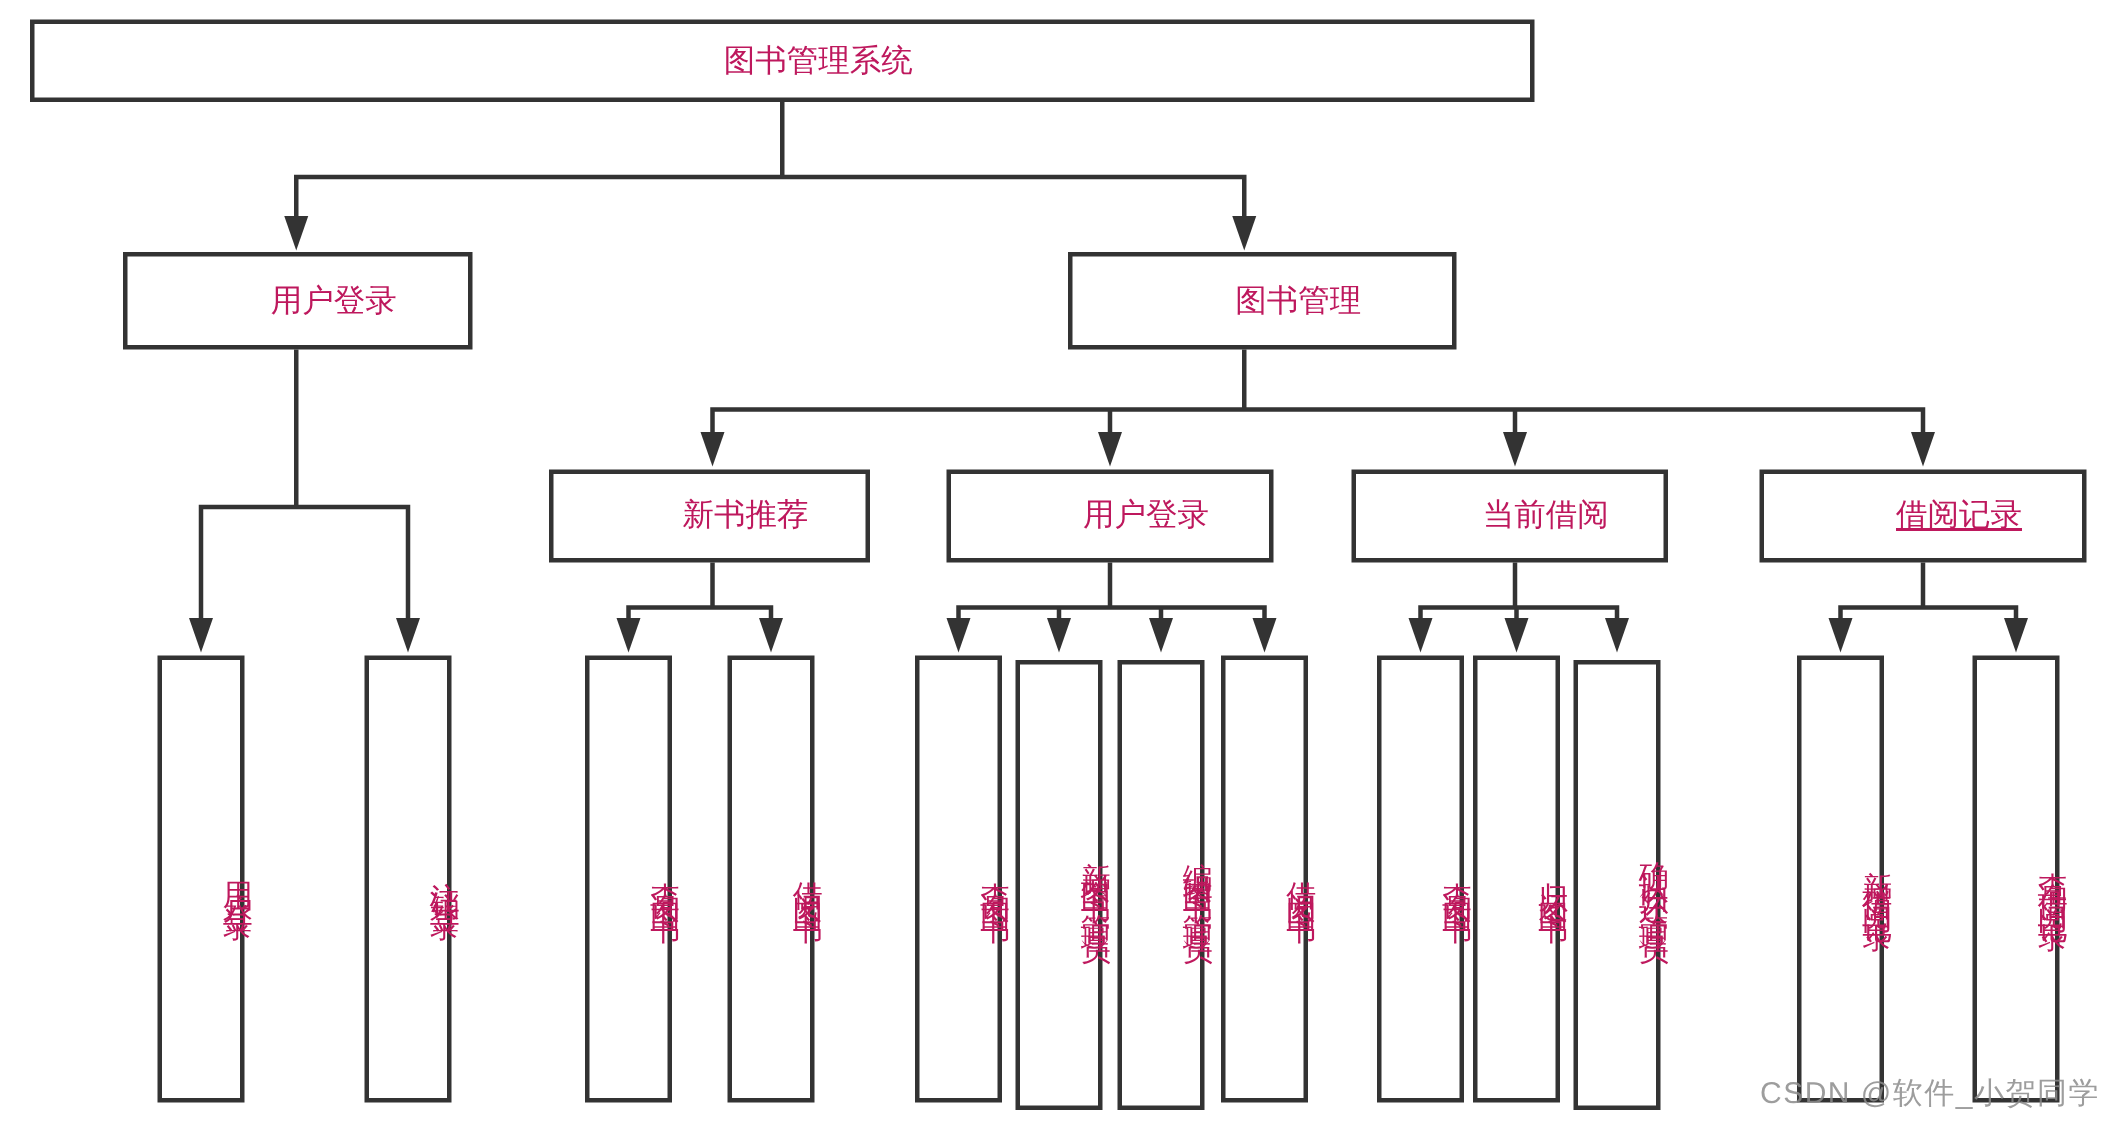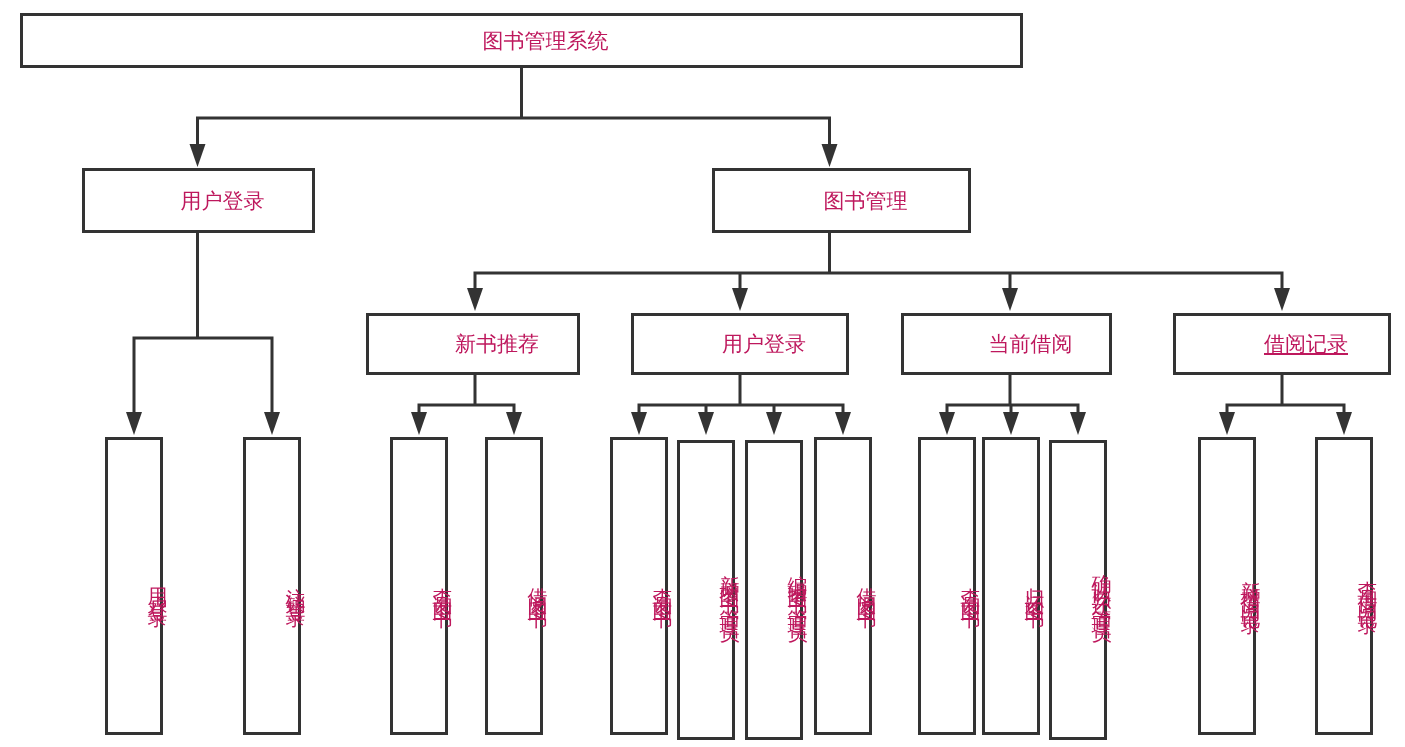--- a/index.html
+++ b/index.html
@@ -194,13 +194,14 @@
     <span class="vtext">确认归还（管理员）</span>
   </div>
 
   <div class="node vnode n-leaf-add-record">
     <span class="vtext">新增借阅记录</span>
   </div>
   <div class="node vnode n-leaf-query-record">
     <span class="vtext">查询借阅记录</span>
   </div>
 
+  <div class="watermark">CSDN @软件_小贺同学</div>
 </div>
 
 </body></html>

